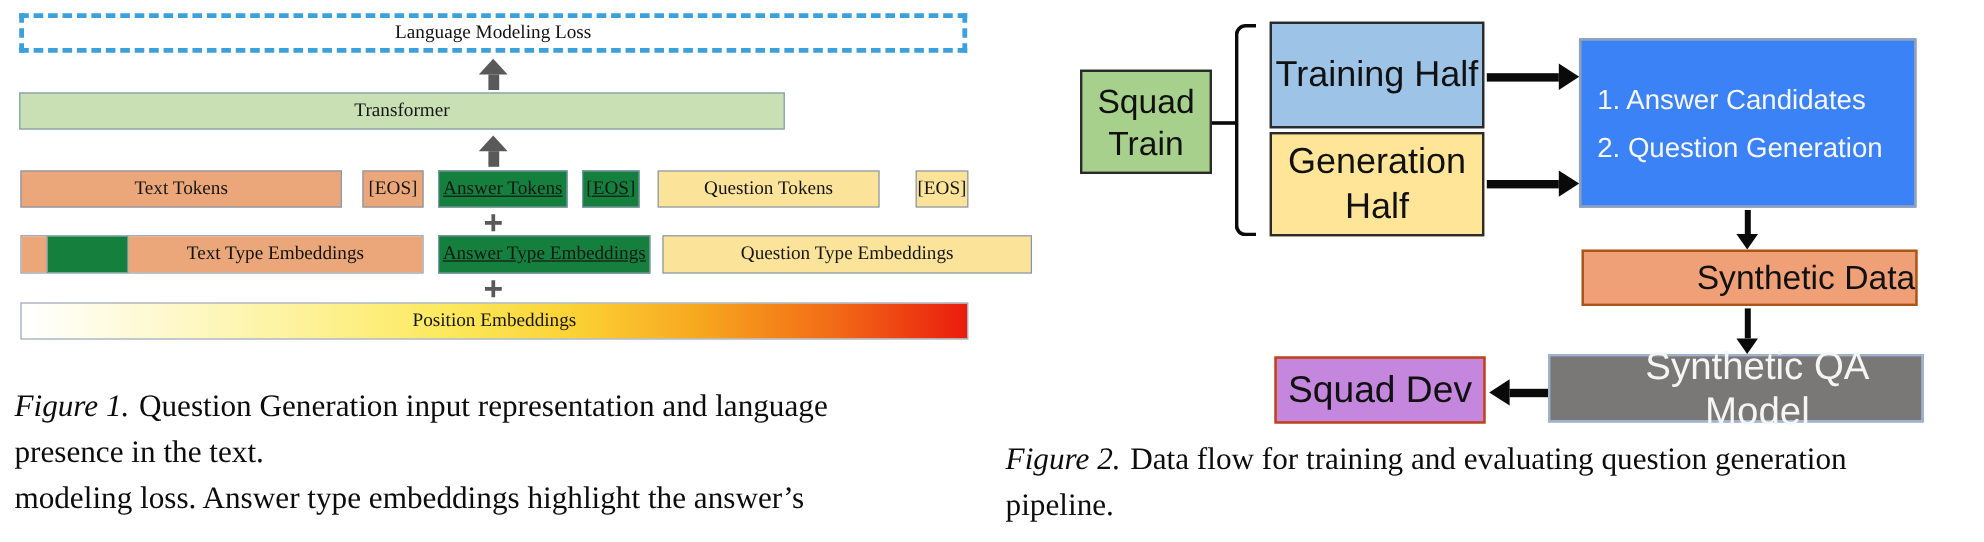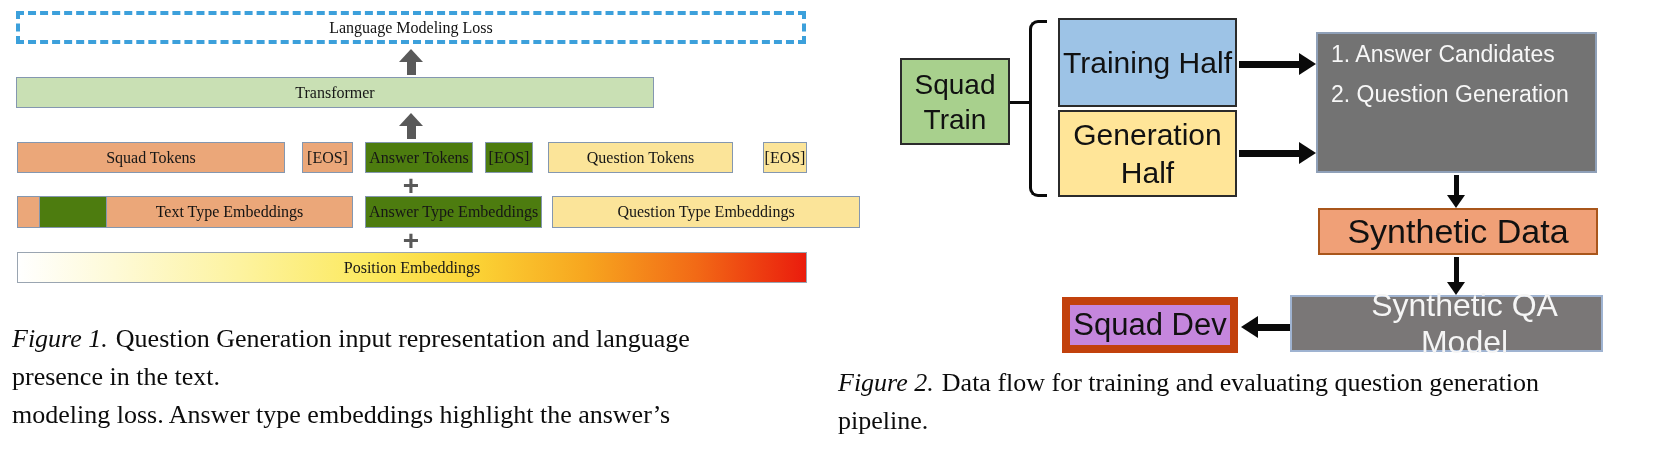--- a/index.html
+++ b/index.html
@@ -13,21 +13,21 @@
   
   .f1-box {
     position:absolute; display:flex; align-items:center; justify-content:center;
     font-size:16px; color:#161616; border:1px solid #8497B0;
   }
   .loss-box {
     position:absolute; border:4px dashed #3CA0DB; background:#ffffff;
     display:flex; align-items:center; justify-content:center; font-size:16px;
   }
   .c-orange { background:#EBA779; }
-  .c-blue   { background:#4d7c0f; }
+  .c-blue   { background:#15803d;text-decoration:underline; }
   .c-yellow { background:#FBE499; }
   .c-green  { background:#C9E0B4; }
 
   .pos-bar {
     position:absolute; border:1px solid #9AA5B1;
     background:linear-gradient(to right,#ffffff 0%,#fefad8 12%,#fdf3a0 28%,#fce95d 45%,#fbd335 58%,#f7a61f 72%,#f26a16 86%,#ea1c0d 100%);
     display:flex; align-items:center; justify-content:center; font-size:16px; color:#161616;
   }
 
   .type-composite { position:absolute; display:flex; border:1px solid #8497B0; }
@@ -46,27 +46,27 @@
 
   
   .f2-box {
     position:absolute; display:flex; align-items:center; justify-content:center; text-align:center;
     font-family:"Liberation Sans",sans-serif; color:#111111;
   }
   .squad-train { background:#A8D08D; border:2px solid #2b2b2b; font-size:28px; line-height:35px; }
   .training-half { background:#9DC3E6; border:2px solid #2b2b2b; font-size:30px; line-height:38px; }
   .generation-half { background:#FFE598; border:2px solid #2b2b2b; font-size:30px; line-height:38px; }
   .process-box {
-    position:absolute; background:#737373; border:2px solid #8FA0B8; color:#f7f7f7;
+    position:absolute; background:#3b82f6; border:2px solid #8FA0B8; color:#f7f7f7;
     font-family:"Liberation Sans",sans-serif; font-size:23px; line-height:40px;
-    display:flex; flex-direction:column; padding-left:13px;
-  }
-  .synthetic-data { background:#F0A077; border:2px solid #A9561B; font-size:34px; }
+    display:flex; flex-direction:column; justify-content:center; padding-left:13px;
+  }
+  .synthetic-data { background:#F0A077; border:2px solid #A9561B; font-size:28px;justify-content:flex-end; }
   .qa-model { background:#7A7777; border:2px solid #9FB3D1; color:#f5f5f5; font-size:32px; }
-  .squad-dev { background:#C586DD; border:8px solid #c2410c; font-size:31px; }
+  .squad-dev { background:#C586DD; border:2px solid #c2410c; font-size:31px; }
 
   .bracket { position:absolute; border:3px solid #0a0a0a; border-right:none; border-radius:9px 0 0 9px; }
   .stub { position:absolute; background:#0a0a0a; }
 
   .arrow-h { position:absolute; display:flex; align-items:center; }
   .ah-shaft { flex:1; height:7px; background:#0a0a0a; }
   .ah-head-right { width:0; height:0; border-top:11px solid transparent; border-bottom:11px solid transparent; border-left:17px solid #0a0a0a; }
   .ah-head-left  { width:0; height:0; border-top:11px solid transparent; border-bottom:11px solid transparent; border-right:17px solid #0a0a0a; }
   .arrow-v { position:absolute; display:flex; flex-direction:column; align-items:center; }
   .av-shaft { flex:1; width:5px; background:#0a0a0a; }
@@ -91,21 +91,21 @@
     <div class="f1-box c-green" style="left:16px; top:77px; width:638px; height:31px;">
       <span>Transformer</span>
     </div>
 
     <div class="up-arrow" style="left:399px; top:113px;">
       <div class="ua-head"></div>
       <div class="ua-stem"></div>
     </div>
 
     <div class="f1-box c-orange" style="left:17px; top:142px; width:268px; height:31px;">
-      <span>Squad Tokens</span>
+      <span>Text Tokens</span>
     </div>
     <div class="f1-box c-orange" style="left:302px; top:142px; width:51px; height:31px;">
       <span>[EOS]</span>
     </div>
     <div class="f1-box c-blue" style="left:365px; top:142px; width:108px; height:31px;">
       <span>Answer Tokens</span>
     </div>
     <div class="f1-box c-blue" style="left:485px; top:142px; width:48px; height:31px;">
       <span>[EOS]</span>
     </div>

